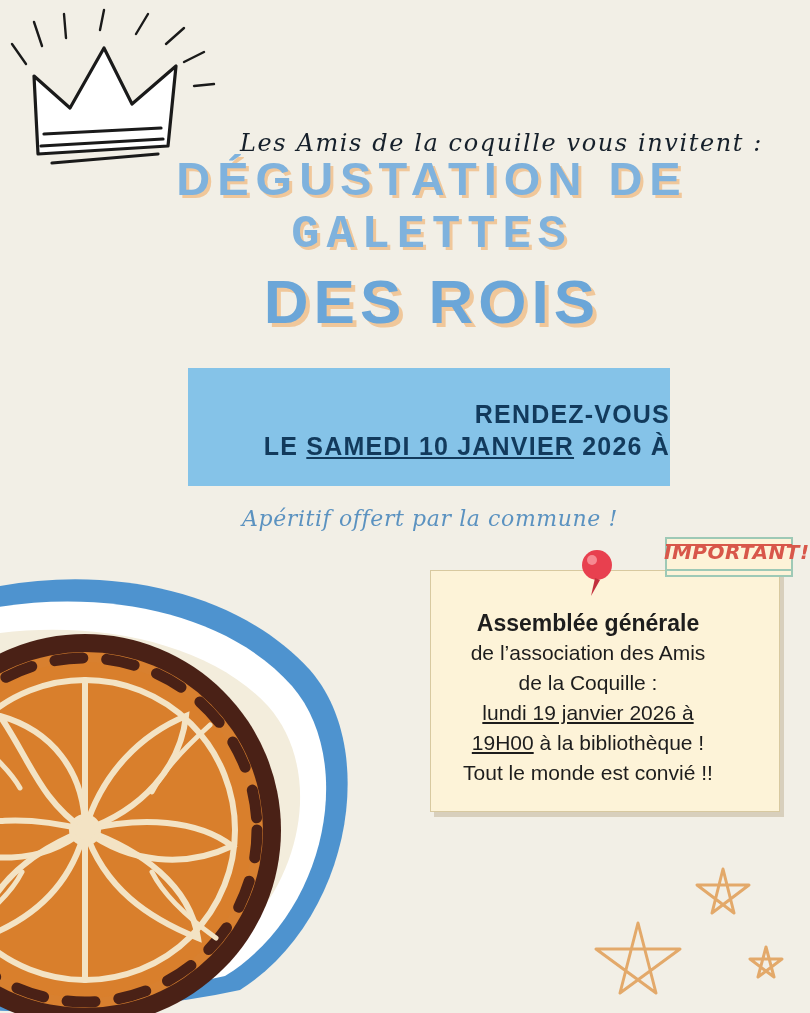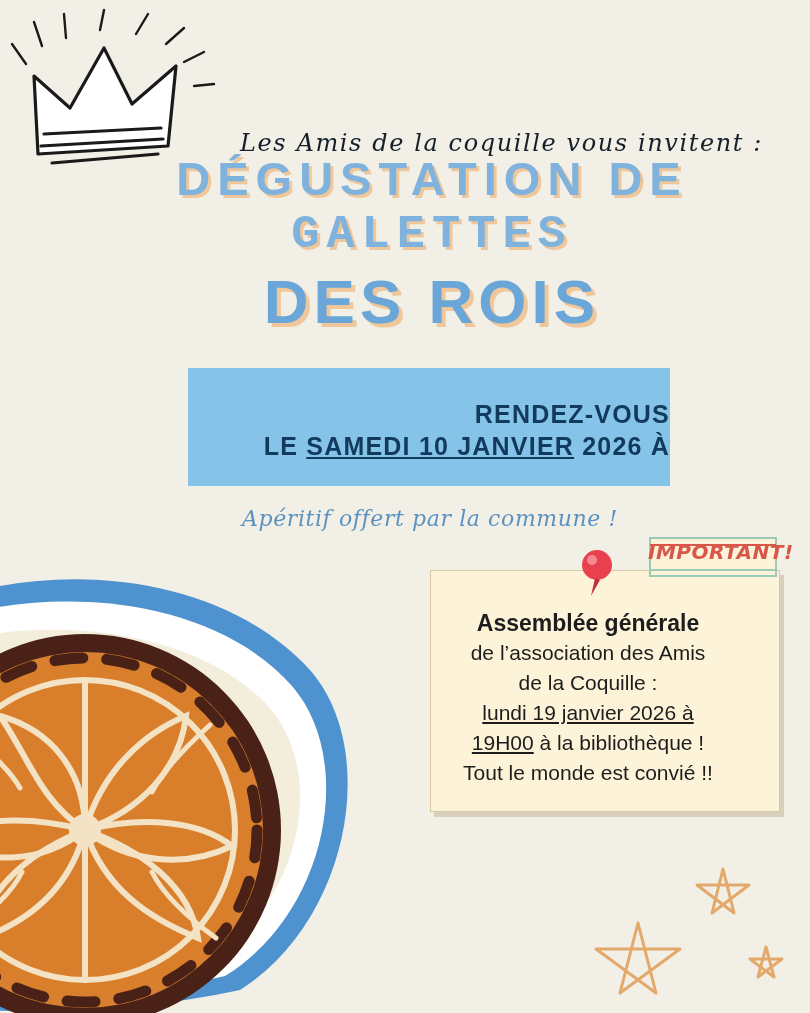--- a/index.html
+++ b/index.html
@@ -174,21 +174,21 @@
   .pin {
     position: absolute;
     left: 576px;
     top: 548px;
     width: 42px;
     height: 48px;
   }
 
   .important-badge {
     position: absolute;
-    left: 648px;
+    left: 664px;
     top: 536px;
     width: 130px;
     height: 42px;
   }
   .important-badge .badge-label {
     position: absolute;
     left: 0;
     top: 4px;
     width: 130px;
     text-align: center;

